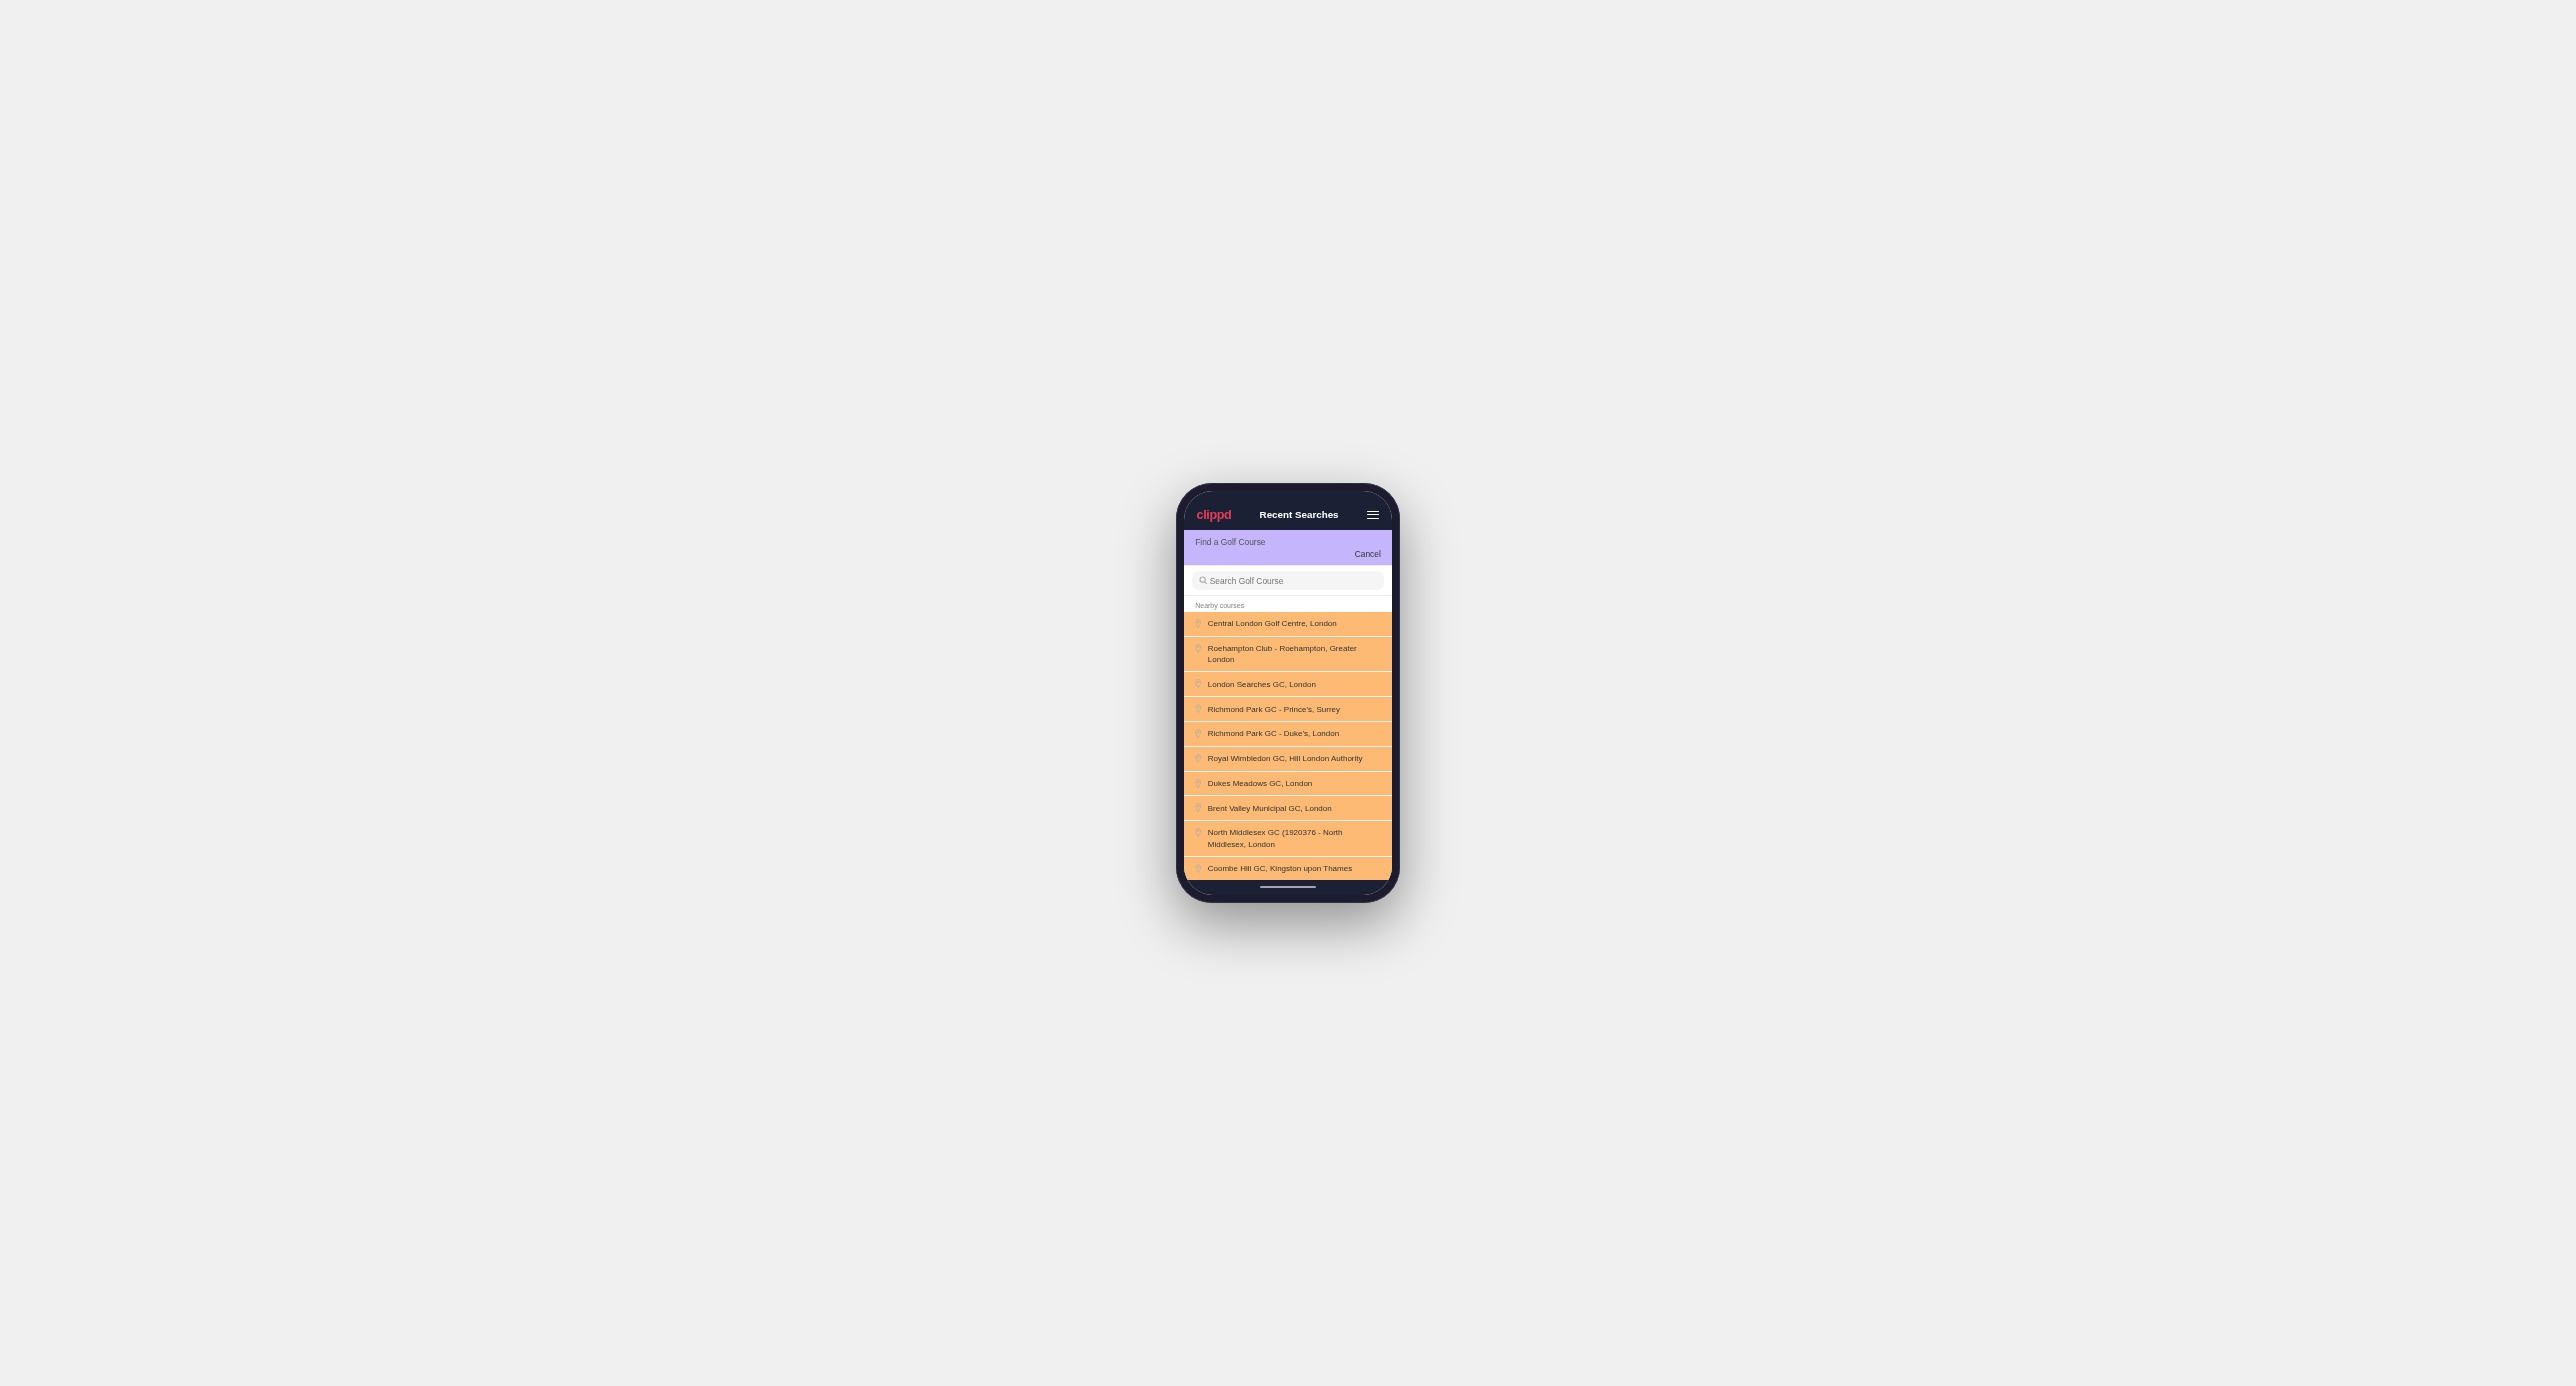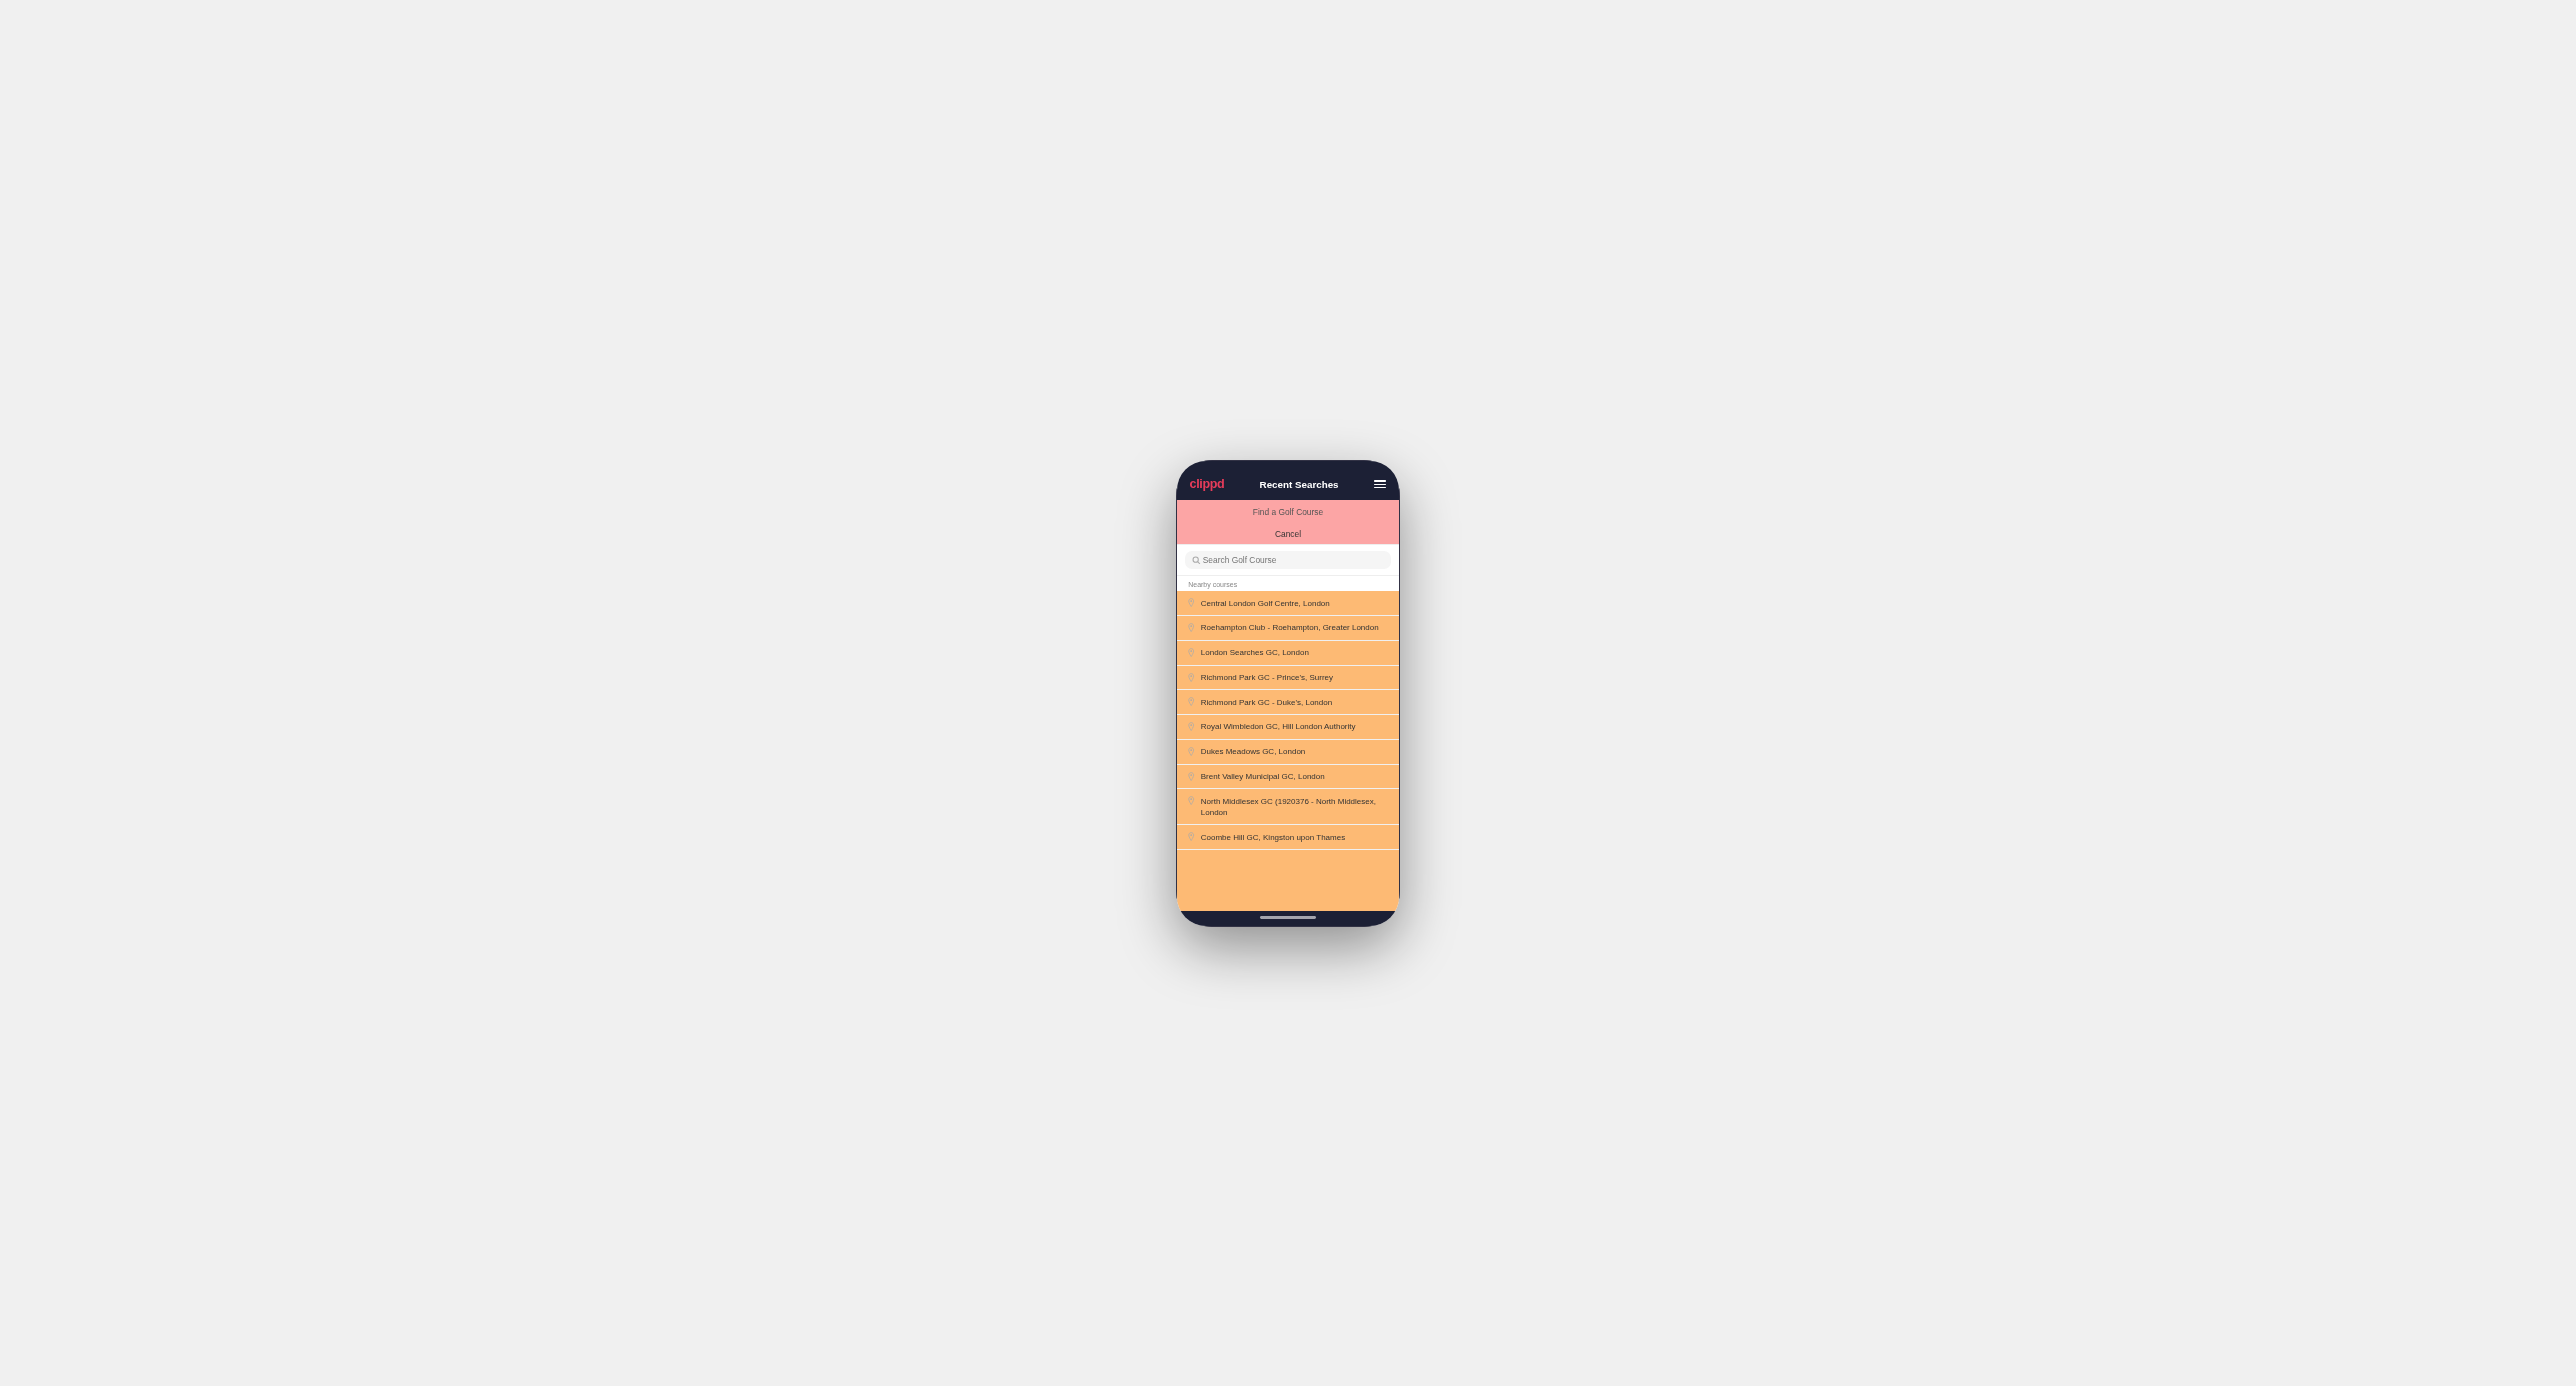--- a/index.html
+++ b/index.html
@@ -6,24 +6,24 @@
     body {
       background: #f0f0f0;
       display: flex;
       justify-content: center;
       align-items: center;
       min-height: 100vh;
       font-family: -apple-system, BlinkMacSystemFont, 'Segoe UI', sans-serif;
     }
     .phone-outer {
       width: 224px;
-      height: 467px;
+      height: 420px;
       background: #1c1c2e;
       border-radius: 36px;
-      padding: 1px;
+      padding: 8px;
       box-shadow: 0 21px 56px rgba(0,0,0,0.4), inset 0 0 0 0.7px #3a3a4e;
       position: relative;
       display: flex;
       flex-direction: column;
     }
     .phone-inner {
       flex: 1;
       background: #fff;
       border-radius: 29px;
       overflow: hidden;
@@ -62,27 +62,26 @@
     }
     .hamburger-icon span {
       display: block;
       width: 12.6px;
       height: 1.4px;
       background: #fff;
       border-radius: 0.7px;
     }
     
     .find-bar {
-      background: #fca5a5;
-      display: flex;
-      align-items: center;
+      background: #c4b5fd;
+      display: flex;
+      align-items: flex-start;
       justify-content: space-between;
       padding: 7px 11.2px 5.6px;
       border-bottom: 0.7px solid #eee;
-      flex-direction: column;
     }
     .find-bar-label {
       font-size: 8.4px;
       color: #555;
     }
     .cancel-btn {
       font-size: 8.4px;
       color: #333;
       font-weight: 500;
       cursor: pointer;

